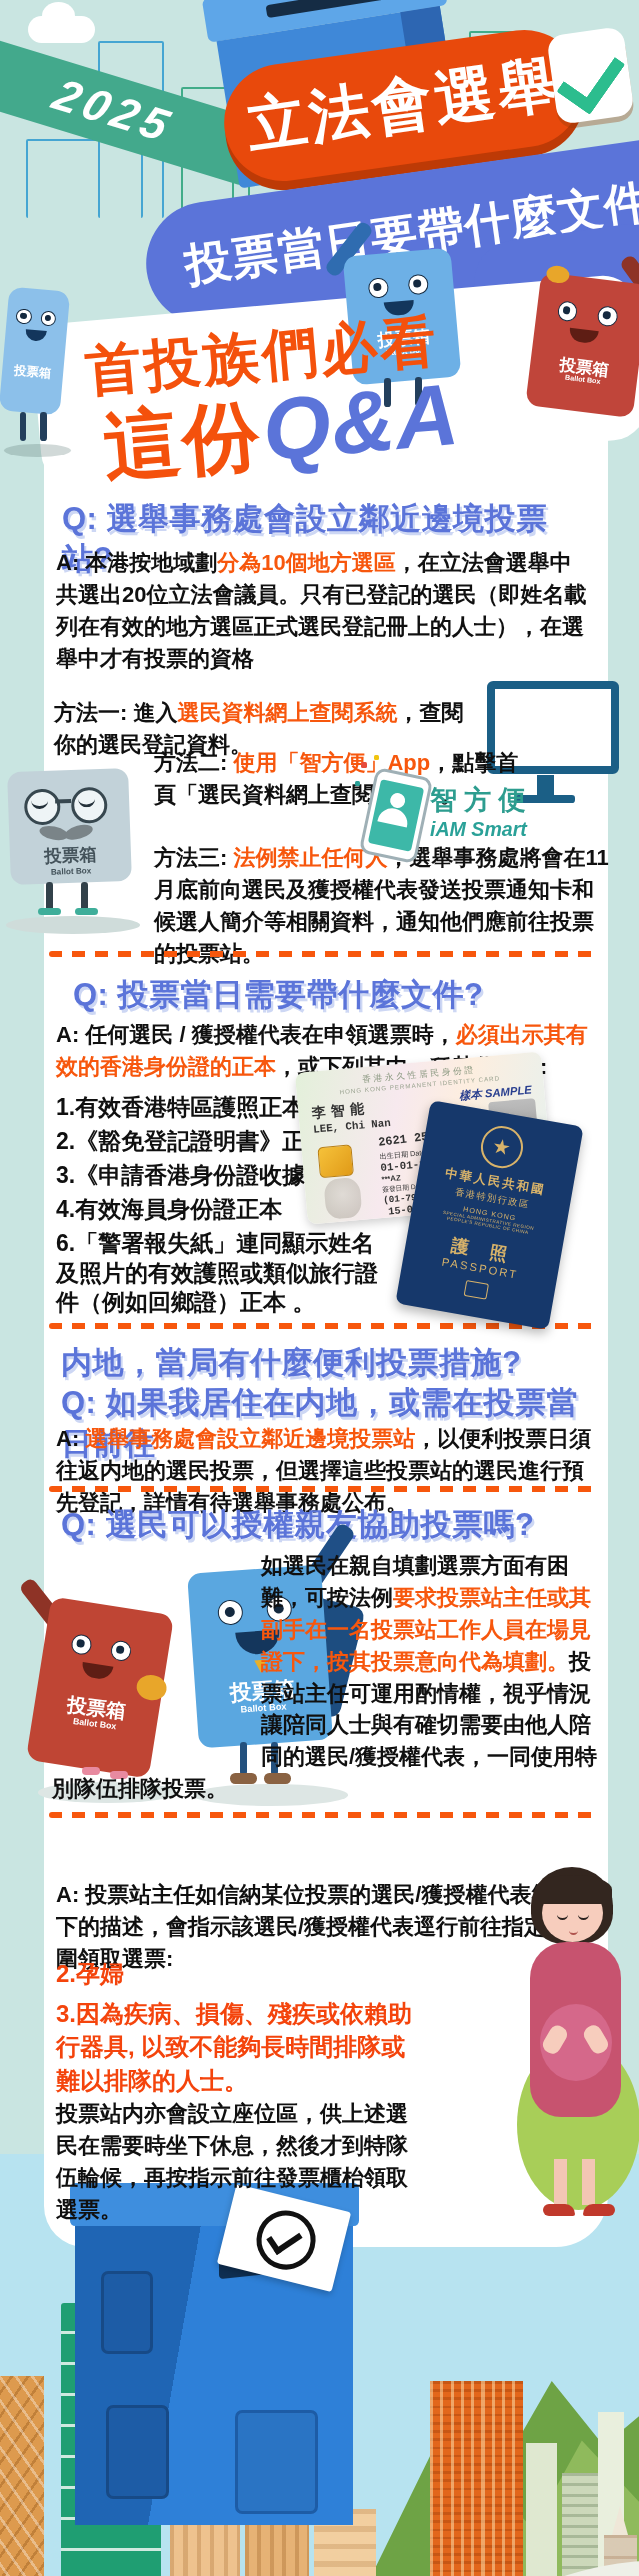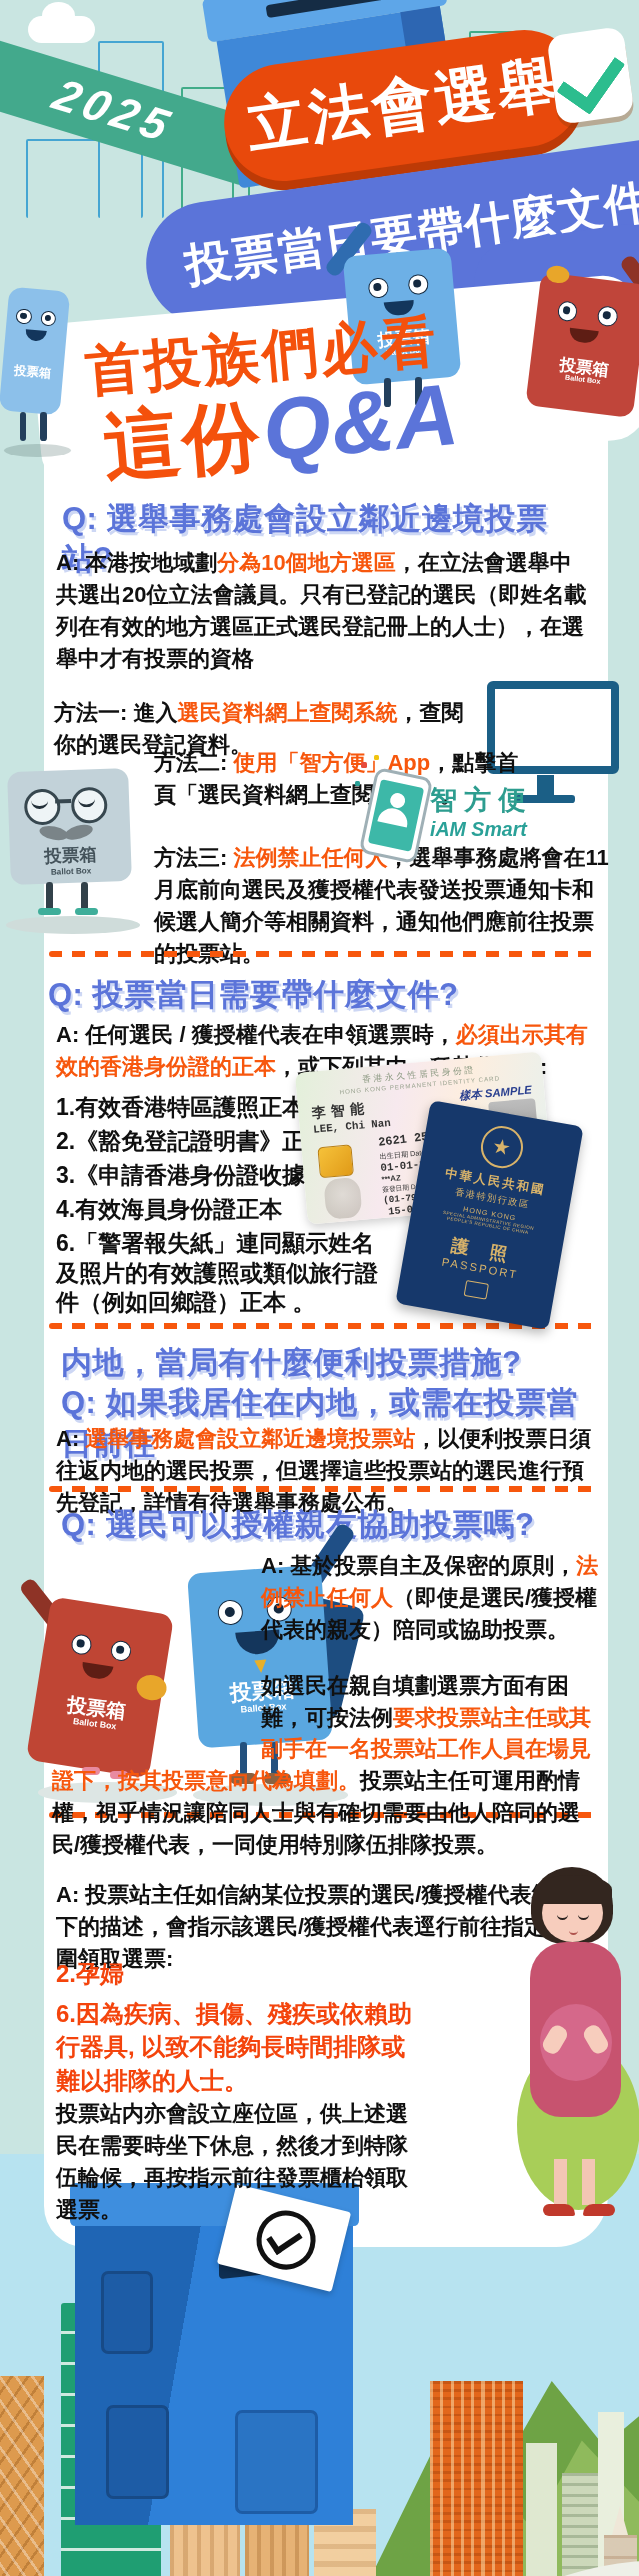--- a/index.html
+++ b/index.html
@@ -254,21 +254,21 @@
     <div style="position:absolute;left:66px;top:138px;width:23px;height:7.2px;background:#3fae9a;border-radius:4.1px;"></div>
     <div class="mshadow" style="left:-3.1px;top:146px;width:134px;height:17.5px;background:#cfdcda;"></div>
   </div>
 
   <div class="abs para" style="left:154px;top:842px;width:456px;z-index:4;">
     <span>方法三:  </span><span class="hl">法例禁止任何人</span><span>，選舉事務處將會在11月底前向選民及獲授權代表發送投票通知卡和候選人簡介等相關資料，通知他們應前往投票的投票站。</span>
   </div>
 
   <div class="abs divider" style="left:49px;top:951px;width:547px;z-index:4;"></div>
 
-  <div class="abs qt" style="left:48px;top:975px;width:526px;z-index:4;">Q:  投票當日需要帶什麼文件?</div>
+  <div class="abs qt" style="left:73px;top:975px;width:526px;z-index:4;">Q:  投票當日需要帶什麼文件?</div>
   <div class="abs para" style="left:56px;top:1019px;width:546px;z-index:4;">
     <span>A:  任何選民 / 獲授權代表在申領選票時，</span><span class="hl">必須出示其有效的香港身份證的正本</span><span>，或下列其中一種替代文件:</span>
   </div>
   <div class="abs docs" style="left:56px;top:1093px;width:340px;z-index:4;">
       <div class="li">1.有效香港特區護照正本</div>
       <div class="li">2.《豁免登記證明書》正本</div>
       <div class="li">3.《申請香港身份證收據》正本</div>
       <div class="li">4.有效海員身份證正本</div>
       <div class="li">6.「警署報失紙」連同顯示姓名及照片的有效護照或類似旅行證件（例如回鄉證）正本 。</div>
     </div>
@@ -359,34 +359,31 @@
     </div>
     <div class="mleg" style="left:57px;top:204px;height:33px;background:#24517e;"></div>
     <div class="mleg" style="left:88px;top:204px;height:33px;background:#24517e;"></div>
     <div style="position:absolute;left:47px;top:235px;width:27px;height:11.3px;background:#8a6242;border-radius:5.2px;"></div>
     <div style="position:absolute;left:81px;top:235px;width:27px;height:11.3px;background:#8a6242;border-radius:5.2px;"></div>
     <div class="mshadow" style="left:10.3px;top:246px;width:155px;height:21.6px;background:#dde6e4;"></div>
   </div>
 
   <div class="abs" style="left:52px;top:1550px;width:549px;z-index:5;">
     <div style="float:left;width:209px;height:212px;"></div>
-    <div class="para" style="margin-bottom:24px;">
-      <span>A:  基於投票自主及保密的原則，</span><span class="hl">法例禁止任何人</span><span>（即使是選民/獲授權代表的親友）陪同或協助投票。</span>
-    </div>
     <div class="para">
       <span>如選民在親自填劃選票方面有困難，可按法例</span><span class="hl">要求投票站主任或其副手在一名投票站工作人員在場見證下，按其投票意向代為填劃。</span><span>投票站主任可運用酌情權，視乎情況讓陪同人士與有確切需要由他人陪同的選民/獲授權代表，一同使用特別隊伍排隊投票。</span>
     </div>
   </div>
 
   <div class="abs divider" style="left:49px;top:1812px;width:547px;z-index:4;"></div>
 
   <div class="abs para" style="left:56px;top:1879px;width:549px;z-index:4;">A:  投票站主任如信納某位投票的選民/獲授權代表符合以下的描述，會指示該選民/獲授權代表逕行前往指定的範圍領取選票:</div>
   <div class="abs redlist" style="left:56px;top:1957px;width:371px;z-index:4;">
       <div class="li">2.孕婦</div>
-      <div class="li">6.因為疾病、損傷、殘疾或依賴助行器具, 以致不能夠長時間排隊或難以排隊的人士。</div>
+      <div class="li">3.因為疾病、損傷、殘疾或依賴助行器具, 以致不能夠長時間排隊或難以排隊的人士。</div>
     </div>
   <div class="abs para" style="left:56px;top:2098px;width:361px;z-index:4;">投票站内亦會設立座位區，供上述選民在需要時坐下休息，然後才到特隊伍輪候，再按指示前往發票櫃枱領取選票。</div>
 
   <div class="abs preg" style="left:510px;top:1870px;width:130px;height:368px;z-index:4;">
     <div style="left:7.2px;top:170px;width:123px;height:170px;background:#a8ce58;border-radius:50%;"></div>
     <div style="left:20.6px;top:-3.1px;width:82px;height:77px;background:#33261f;border-radius:50% 50% 40% 40%;"></div>
     <div style="left:32px;top:14.4px;width:61px;height:58px;background:#f7cdbd;border-radius:50%;"></div>
     <div style="left:25px;top:5.2px;width:77px;height:29px;background:#33261f;border-radius:50% 50% 0 0;"></div>
     <div style="left:47px;top:43px;width:11.3px;height:5.2px;border-bottom:2.6px solid #2c2320;border-radius:0 0 10.3px 10.3px;"></div>
     <div style="left:68px;top:43px;width:11.3px;height:5.2px;border-bottom:2.6px solid #2c2320;border-radius:0 0 10.3px 10.3px;"></div>

